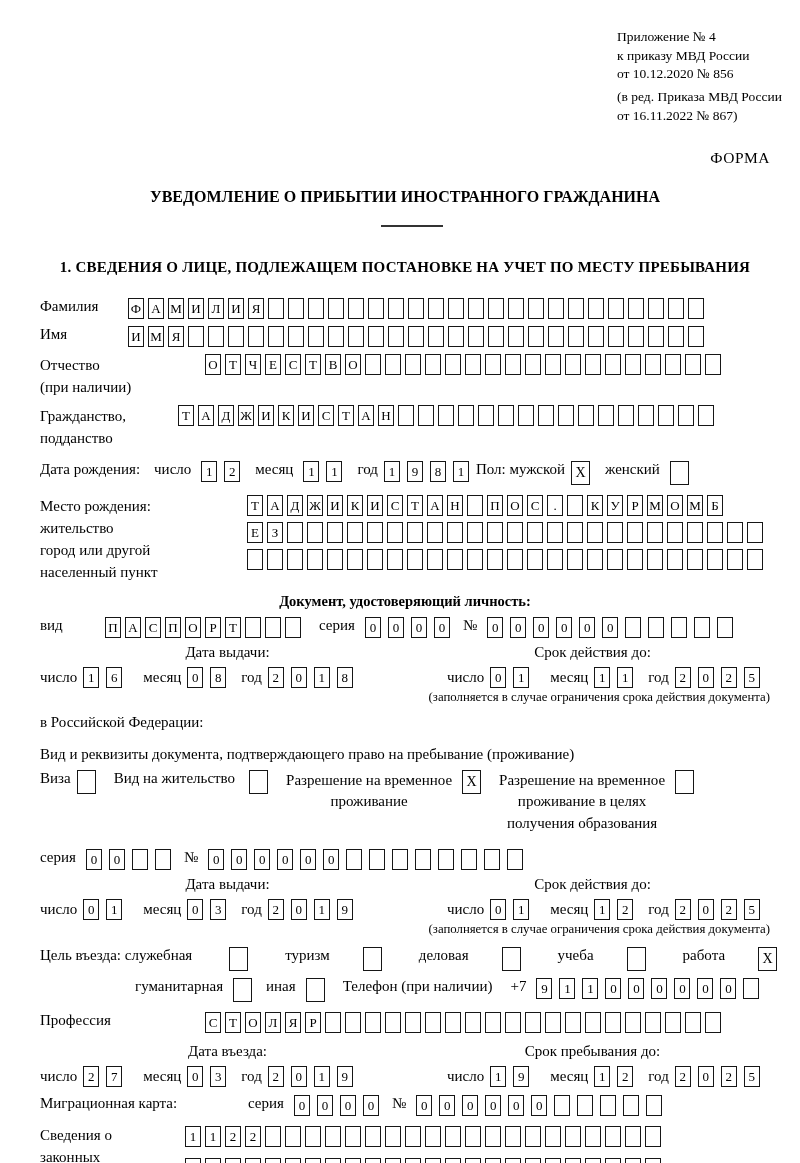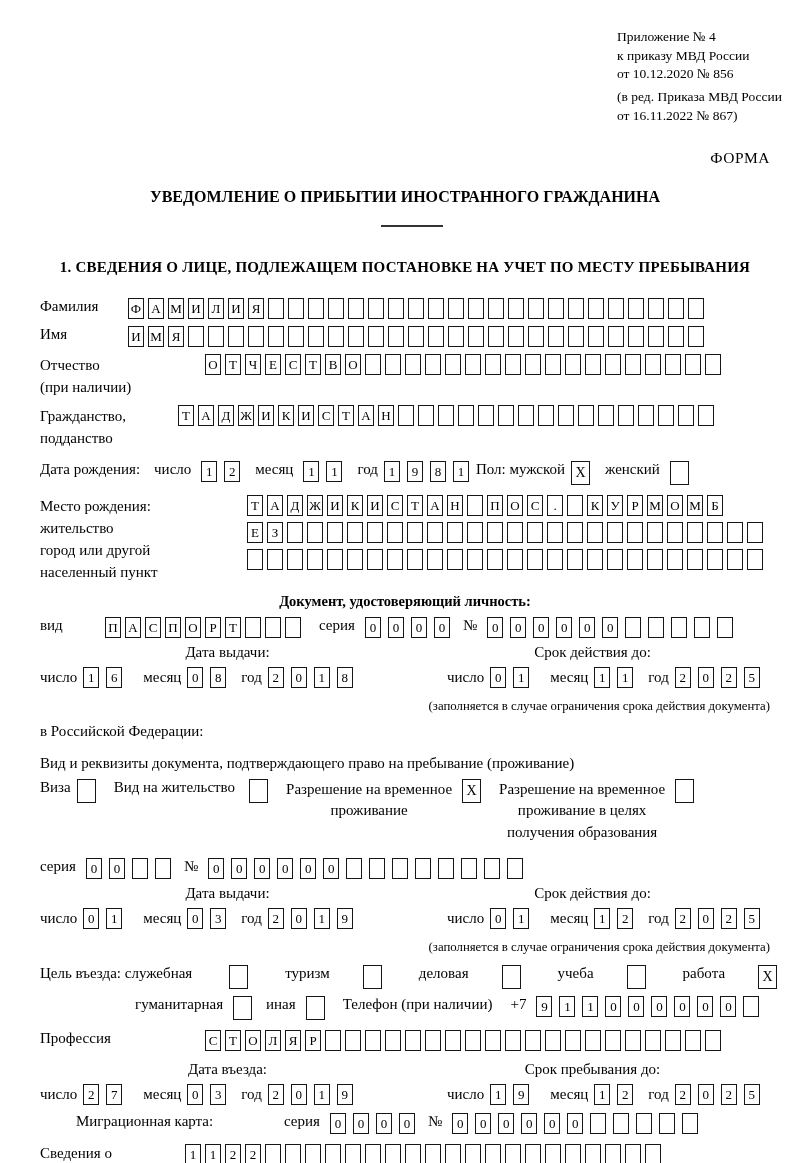--- a/index.html
+++ b/index.html
@@ -39,21 +39,21 @@
   .mr6 { margin-right:6px; } .mr10 { margin-right:10px; } .mr14 { margin-right:14px; }
   .mr18 { margin-right:18px; } .ml8 { margin-left:8px; } .ml14 { margin-left:14px; }
 
   .doc-heading { text-align:center; font-weight:bold; font-size:14.5px; margin-top:10px; }
 
   .two-col { display:flex; margin-top:6px; }
   .col-l { width:375px; flex-shrink:0; }
   .col-r { flex:1; }
   .center { text-align:center; font-size:15px; }
   .dtgrp { display:flex; align-items:center; font-size:15px; }
-  .note-right { text-align:right; font-size:12.8px; margin-top:11px; }
+  .note-right { text-align:right; font-size:12.8px; margin-top:2px; }
 
   .plain { font-size:15px; margin-top:10px; line-height:1.5; }
   .visa-row { display:flex; align-items:flex-start; margin-top:4px; font-size:15px; }
   .stack { display:inline-flex; flex-direction:column; text-align:center; line-height:1.45; }
 
   .mb-rows .boxrow { margin-bottom:6px; white-space:nowrap; }
   .reps-rows .boxrow { margin-bottom:11px; white-space:nowrap; }
   .indent2 { margin-left:95px; }
 </style>
 </head>
@@ -268,21 +268,21 @@
       <span class="mr6">число</span>
       <span class="boxes"><span class="cell">1</span><span class="cell">9</span></span>
       <span class="mr6 ml14">месяц</span>
       <span class="boxes"><span class="cell">1</span><span class="cell">2</span></span>
       <span class="mr6 ml8">год</span>
       <span class="boxes"><span class="cell">2</span><span class="cell">0</span><span class="cell">2</span><span class="cell">5</span></span>
     </div>
   </div>
 
   <div class="row dates" style="margin-top:8px;">
-    <span class="lbl" style="width:208px;flex-shrink:0;margin-left:36px;">Миграционная карта:</span>
+    <span class="lbl" style="width:208px;flex-shrink:0;">Миграционная карта:</span>
     <span class="lbl mr10">серия</span>
     <span class="boxes mr6"><span class="cell">0</span><span class="cell">0</span><span class="cell">0</span><span class="cell">0</span></span>
     <span class="lbl mr10">№</span>
     <span class="boxes"><span class="cell">0</span><span class="cell">0</span><span class="cell">0</span><span class="cell">0</span><span class="cell">0</span><span class="cell">0</span><span class="cell"></span><span class="cell"></span><span class="cell"></span><span class="cell"></span><span class="cell"></span></span>
   </div>
 
   <div class="row start" style="margin-top:8px;">
     <span class="lblcol" style="width:145px;">
       <span>Сведения о</span>
       <span>законных</span>

